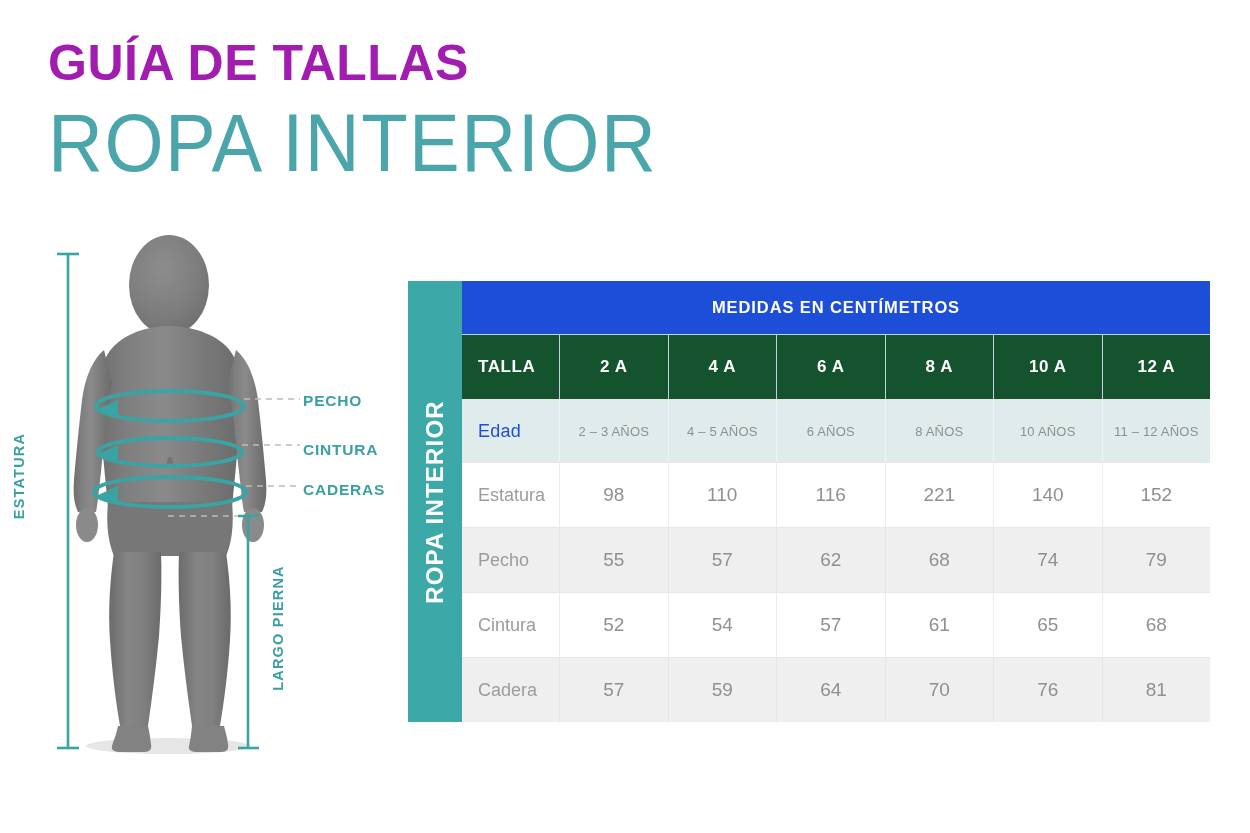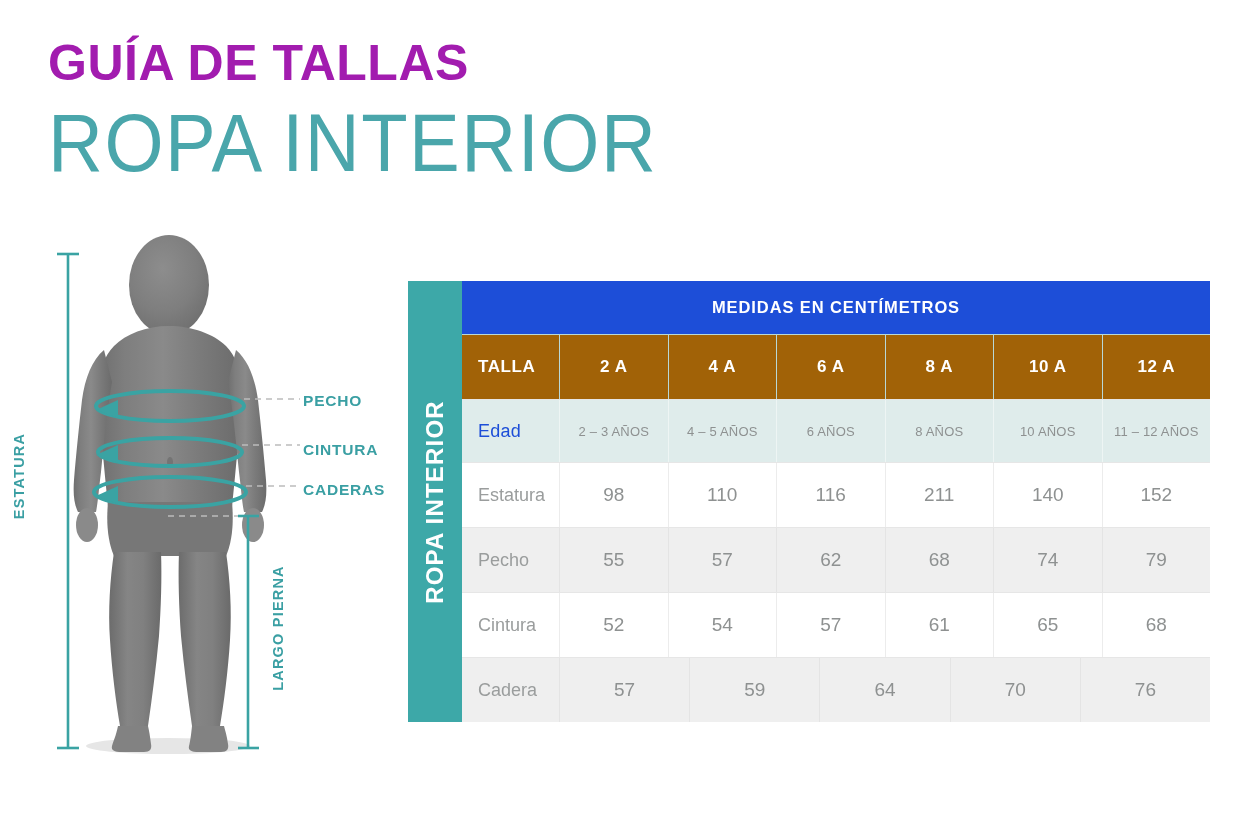--- a/index.html
+++ b/index.html
@@ -152,21 +152,21 @@
     padding-left: 16px;
   }
   .cell-val {
     flex: 1 1 0;
     justify-content: center;
   }
 
   
   #row-sizes {
     flex: 0 0 64px;
-    background: #a16207;
+    background: #14532d;
     color: #ffffff;
     font-weight: bold;
     font-size: 17px;
     letter-spacing: 0.6px;
   }
   #row-sizes .cell-label { font-size: 17px; }
   #row-sizes > div + div { border-left: 1px solid #b9d8d7; }
 
   
   #row-edad {
@@ -337,21 +337,21 @@
       <div class="cell-val">8 AÑOS</div>
       <div class="cell-val">10 AÑOS</div>
       <div class="cell-val">11 – 12 AÑOS</div>
     </div>
 
     <div class="grid-row data-row row-white">
       <div class="cell-label">Estatura</div>
       <div class="cell-val">98</div>
       <div class="cell-val">110</div>
       <div class="cell-val">116</div>
-      <div class="cell-val">211</div>
+      <div class="cell-val">221</div>
       <div class="cell-val">140</div>
       <div class="cell-val">152</div>
     </div>
 
     <div class="grid-row data-row row-grey">
       <div class="cell-label">Pecho</div>
       <div class="cell-val">55</div>
       <div class="cell-val">57</div>
       <div class="cell-val">62</div>
       <div class="cell-val">68</div>
@@ -369,16 +369,17 @@
       <div class="cell-val">68</div>
     </div>
 
     <div class="grid-row data-row row-grey">
       <div class="cell-label">Cadera</div>
       <div class="cell-val">57</div>
       <div class="cell-val">59</div>
       <div class="cell-val">64</div>
       <div class="cell-val">70</div>
       <div class="cell-val">76</div>
+      <div class="cell-val">81</div>
     </div>
 
   </div>
 </div>
 
 </body></html>

